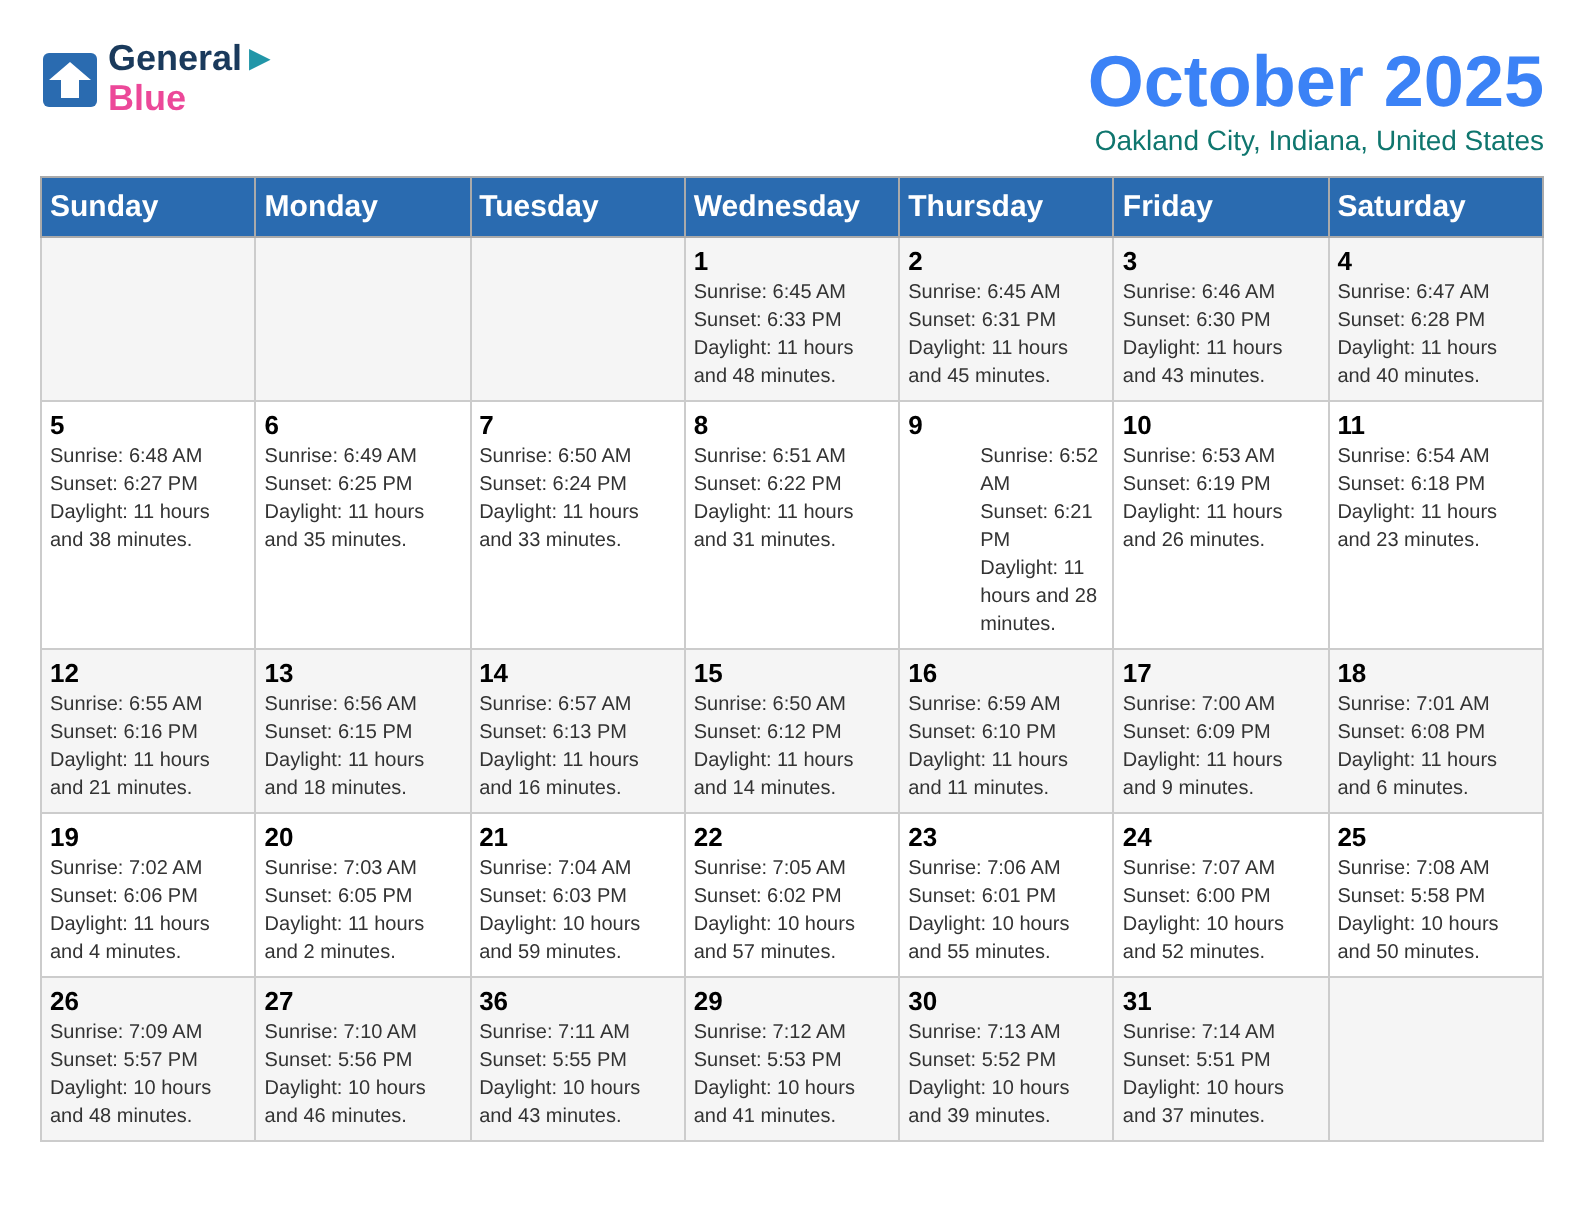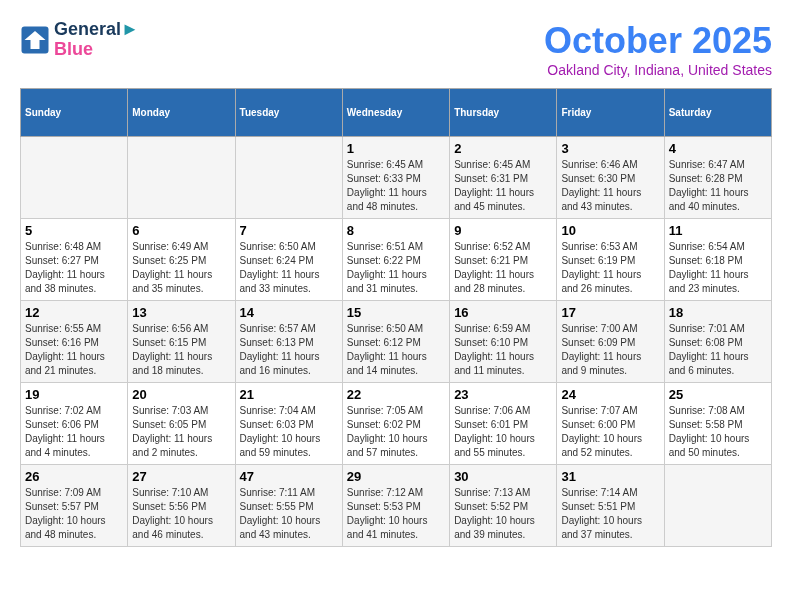--- a/index.html
+++ b/index.html
@@ -37,33 +37,33 @@
     .title-block {
       text-align: right;
     }
     .month-title {
       font-size: 36px;
       font-weight: bold;
       color: #3b82f6;
     }
     .location {
       font-size: 14px;
-      color: #a21caf;
+      color: #0f766e;
     }
     table {
       width: 100%;
       border-collapse: collapse;
       font-size: 11px;
     }
     thead tr th {
       background-color: #2a6bb0;
       color: #fff;
-      padding: 18px 4px;
+      padding: 6px 4px;
       text-align: left;
-      font-size: 10px;
+      font-size: 15px;
       font-weight: bold;
       border: 1px solid #aaa;
     }
     tbody tr td {
       border: 1px solid #ccc;
       vertical-align: top;
       padding: 4px;
       width: 107px;
       min-height: 80px;
       background: #fff;
@@ -171,21 +171,21 @@
 Daylight: 11 hours and 33 minutes.</div>
         </td>
         <td>
           <div class="day-num">8</div>
           <div class="day-info" style="white-space: pre-line;">Sunrise: 6:51 AM
 Sunset: 6:22 PM
 Daylight: 11 hours and 31 minutes.</div>
         </td>
         <td>
           <div class="day-num">9</div>
-          <div class="day-info" style="white-space: pre-line;">Sunrise: 6:52 AM
+          <div class="day-info" style="white-space: pre-line; margin-left: 36px;">Sunrise: 6:52 AM
 Sunset: 6:21 PM
 Daylight: 11 hours and 28 minutes.</div>
         </td>
         <td>
           <div class="day-num">10</div>
           <div class="day-info" style="white-space: pre-line;">Sunrise: 6:53 AM
 Sunset: 6:19 PM
 Daylight: 11 hours and 26 minutes.</div>
         </td>
         <td>
@@ -290,21 +290,21 @@
 Sunset: 5:57 PM
 Daylight: 10 hours and 48 minutes.</div>
         </td>
         <td>
           <div class="day-num">27</div>
           <div class="day-info" style="white-space: pre-line;">Sunrise: 7:10 AM
 Sunset: 5:56 PM
 Daylight: 10 hours and 46 minutes.</div>
         </td>
         <td>
-          <div class="day-num">47</div>
+          <div class="day-num">36</div>
           <div class="day-info" style="white-space: pre-line;">Sunrise: 7:11 AM
 Sunset: 5:55 PM
 Daylight: 10 hours and 43 minutes.</div>
         </td>
         <td>
           <div class="day-num">29</div>
           <div class="day-info" style="white-space: pre-line;">Sunrise: 7:12 AM
 Sunset: 5:53 PM
 Daylight: 10 hours and 41 minutes.</div>
         </td>

